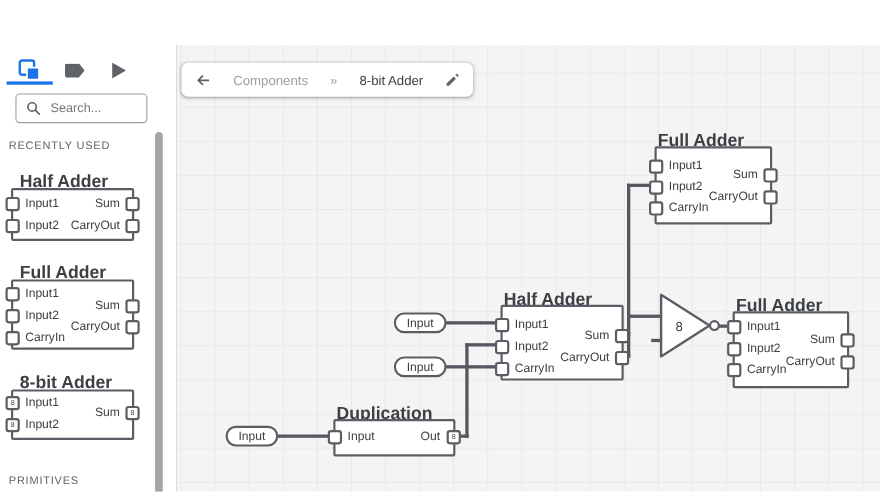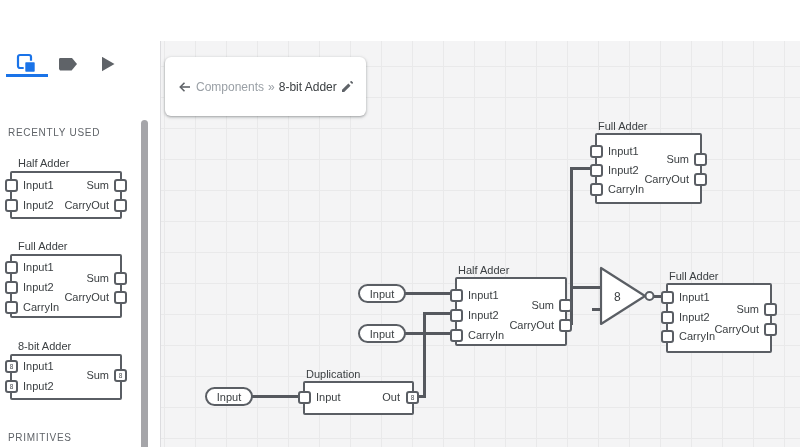--- a/index.html
+++ b/index.html
@@ -26,34 +26,34 @@
   #scroll-thumb{position:absolute;left:141px;top:79px;width:7px;height:330px;background:#a5a5a9;border-radius:4px;}
 
   
   #canvas-bg{position:absolute;left:160px;top:41px;width:640px;height:406px;background:#f4f4f5;
     background-image:linear-gradient(#e9e9ea 1px,transparent 1px),linear-gradient(90deg,#e9e9ea 1px,transparent 1px);
     background-size:31px 31px;background-position:4px 25px;}
   #layer{position:absolute;left:0;top:0;width:800px;height:447px;}
 
   
   .node{position:absolute;background:#fff;border:2px solid #5a5e64;border-radius:2px;z-index:2;}
-  .node-title{position:absolute;font-size:11px;color:#3c4043;white-space:nowrap;z-index:2;}
+  .node-title{position:absolute;font-size:16px;color:#3c4043;white-space:nowrap;z-index:2;font-weight:bold;}
   .port{position:absolute;width:9px;height:9px;background:#fff;border:2px solid #5a5e64;border-radius:3px;z-index:3;}
   .port.l{left:-7px;} .port.r{right:-7px;}
   .bus8{font-size:6.5px;line-height:9px;text-align:center;color:#44474c;display:block;}
   .plabel{position:absolute;font-size:11px;line-height:13px;color:#3c4043;white-space:nowrap;}
   .wire{position:absolute;background:#55585e;z-index:1;}
   .wire.h{height:3px;} .wire.v{width:3px;}
   .pill{position:absolute;width:44px;height:15px;background:#fff;border:2px solid #5a5e64;border-radius:10px;
         font-size:11px;color:#3c4043;display:flex;align-items:center;justify-content:center;z-index:2;}
 
   
   #breadcrumb{position:absolute;left:165px;top:57px;height:27px;background:#fff;border-radius:6px;
       box-shadow:0 1px 2px rgba(60,64,67,.3),0 1px 3px 1px rgba(60,64,67,.15);
-      display:flex;align-items:center;gap:4px;padding:16px 13px;z-index:4;}
+      display:flex;align-items:center;gap:20px;padding:2px 13px;z-index:4;}
   .bc-gray{font-size:12px;color:#9aa0a6;}
   .bc-dark{font-size:12px;color:#3c4043;font-weight:500;}
 
   
 </style>
 </head>
 <body>
 
 <div id="app">
 
@@ -68,20 +68,27 @@
       </svg>
     </div>
     <div class="tab" style="left:48px;">
       <div style="width:18px;height:13px;background:#5f6368;clip-path:polygon(0 12%,6% 0,70% 0,100% 50%,70% 100%,6% 100%,0 88%);"></div>
     </div>
     <div class="tab" style="left:88px;">
       <div style="width:13px;height:15px;background:#5f6368;clip-path:polygon(0 0,100% 50%,0 100%);"></div>
     </div>
     <div id="tab-underline"></div>
 
+    <div id="search-box">
+      <svg width="13" height="13" viewBox="0 0 14 14" style="margin:0 7px 0 9px;">
+        <circle cx="5.6" cy="5.6" r="4.1" fill="none" stroke="#5f6368" stroke-width="1.6"></circle>
+        <line x1="8.8" y1="8.8" x2="12.6" y2="12.6" stroke="#5f6368" stroke-width="1.6" stroke-linecap="round"></line>
+      </svg>
+      <input type="text" placeholder="Search..." style="">
+    </div>
 
     <div class="section-label" style="left:8px;top:86px;">RECENTLY USED</div>
 
     <div class="node-title" style="left:18px;top:116px;">Half Adder</div>
     <div class="node" style="left:10px;top:130px;width:108px;height:44px;">
       <div class="port l" style="top:6px;"></div>
       <div class="port l" style="top:26px;"></div>
       <div class="port r" style="top:6px;"></div>
       <div class="port r" style="top:26px;"></div>
       <div class="plabel" style="left:11px;top:6px;">Input1</div>

